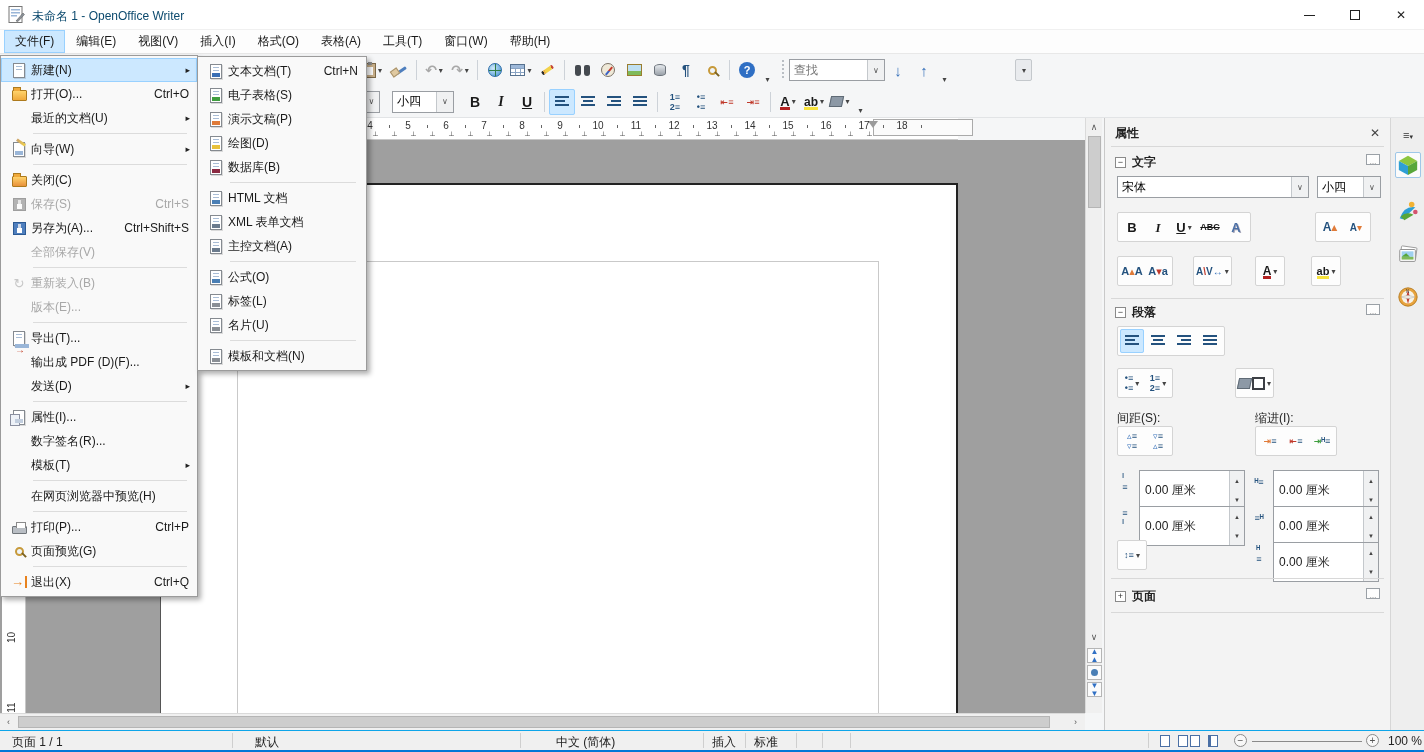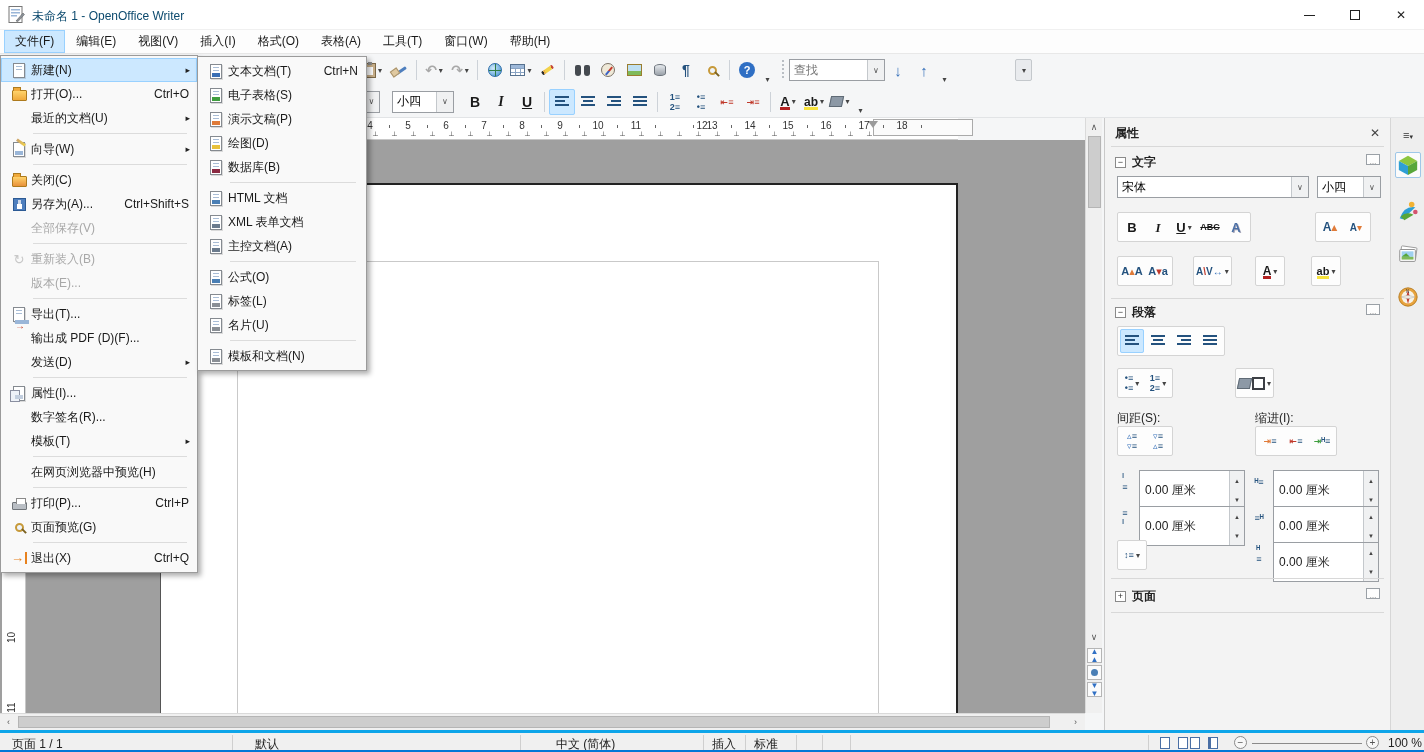--- a/index.html
+++ b/index.html
@@ -145,21 +145,21 @@
   .sbtn2.on { background:#cce8ff; outline:1px solid #99d1ff; outline-offset:-1px; }
   .sb-lbl { position:absolute; color:#222; }
   .spin { position:absolute; height:40px; background:#fff; border:1px solid #9a9ea3; display:flex; }
   .spin .val { flex:1; display:flex; align-items:center; padding-left:5px; }
   .spin .updown { width:15px; border-left:1px solid #c4c8cc; display:flex; flex-direction:column; }
   .spin .updown span { flex:1; display:flex; align-items:center; justify-content:center; font-size:6px; color:#444; background:#f0f1f2; }
   .spico { position:absolute; width:20px; height:20px; display:flex; align-items:center; justify-content:center; }
   .mini { font-size:9px; font-weight:bold; color:#24527e; }
 
   
-  #statusbar { left:0; top:730px; width:1424px; height:20px; background:#f0f0f0; border-top:3px solid #0ea5e9; }
+  #statusbar { left:0; top:730px; width:1424px; height:20px; background:#f0f0f0; border-top:1px solid #0ea5e9; }
   #accentline { left:0; top:750px; width:1424px; height:2px; background:#0078d7; }
   .st { position:absolute; top:3px; color:#222; }
   .st-sep { position:absolute; top:2px; width:1px; height:15px; background:#cfcfcf; }
   .zoomline { position:absolute; top:10px; height:1px; background:#8a8a8a; }
   .zcirc { position:absolute; top:3px; width:13px; height:13px; border:1px solid #8a8a8a; border-radius:50%; color:#555; font-size:10px; line-height:11px; text-align:center; background:#f8f8f8; }
   .pgico { position:absolute; top:4px; width:10px; height:12px; background:#fff; border:1px solid #4a6fa5; }
 </style>
 </head>
 <body>
 
@@ -352,21 +352,21 @@
       <span class="rnum" style="left: 456px;">7</span>
       <span class="rtick" style="left: 475px;"></span>
       <span class="rnum" style="left: 494px;">8</span>
       <span class="rtick" style="left: 513px;"></span>
       <span class="rnum" style="left: 532px;">9</span>
       <span class="rtick" style="left: 551px;"></span>
       <span class="rnum" style="left: 570px;">10</span>
       <span class="rtick" style="left: 589px;"></span>
       <span class="rnum" style="left: 608px;">11</span>
       <span class="rtick" style="left: 627px;"></span>
-      <span class="rnum" style="left: 646px; margin-left: 28px;">12</span>
+      <span class="rnum" style="left: 646px;">12</span>
       <span class="rtick" style="left: 665px;"></span>
       <span class="rnum" style="left: 684px;">13</span>
       <span class="rtick" style="left: 703px;"></span>
       <span class="rnum" style="left: 722px;">14</span>
       <span class="rtick" style="left: 741px;"></span>
       <span class="rnum" style="left: 760px;">15</span>
       <span class="rtick" style="left: 779px;"></span>
       <span class="rnum" style="left: 798px;">16</span>
       <span class="rtick" style="left: 817px;"></span>
       <span class="rnum" style="left: 836px;">17</span>
@@ -739,20 +739,27 @@
     <span>向导(W)</span>
     <span class="fm-ar">▸</span>
   </div>
   <div class="fm-sep"></div>
   <div class="fm-row">
     <span class="fm-ic">
         <span class="ic i-folder" style="background:linear-gradient(#ffd36b,#e8913a)"></span>
       </span>
     <span>关闭(C)</span>
   </div>
+  <div class="fm-row dis">
+    <span class="fm-ic">
+        <span class="ic i-floppy"></span>
+      </span>
+    <span>保存(S)</span>
+    <span class="fm-sc">Ctrl+S</span>
+  </div>
   <div class="fm-row">
     <span class="fm-ic">
         <span class="ic i-floppy"></span>
       </span>
     <span>另存为(A)...</span>
     <span class="fm-sc">Ctrl+Shift+S</span>
   </div>
   <div class="fm-row dis">
     <span class="fm-ic"></span>
     <span>全部保存(V)</span>

